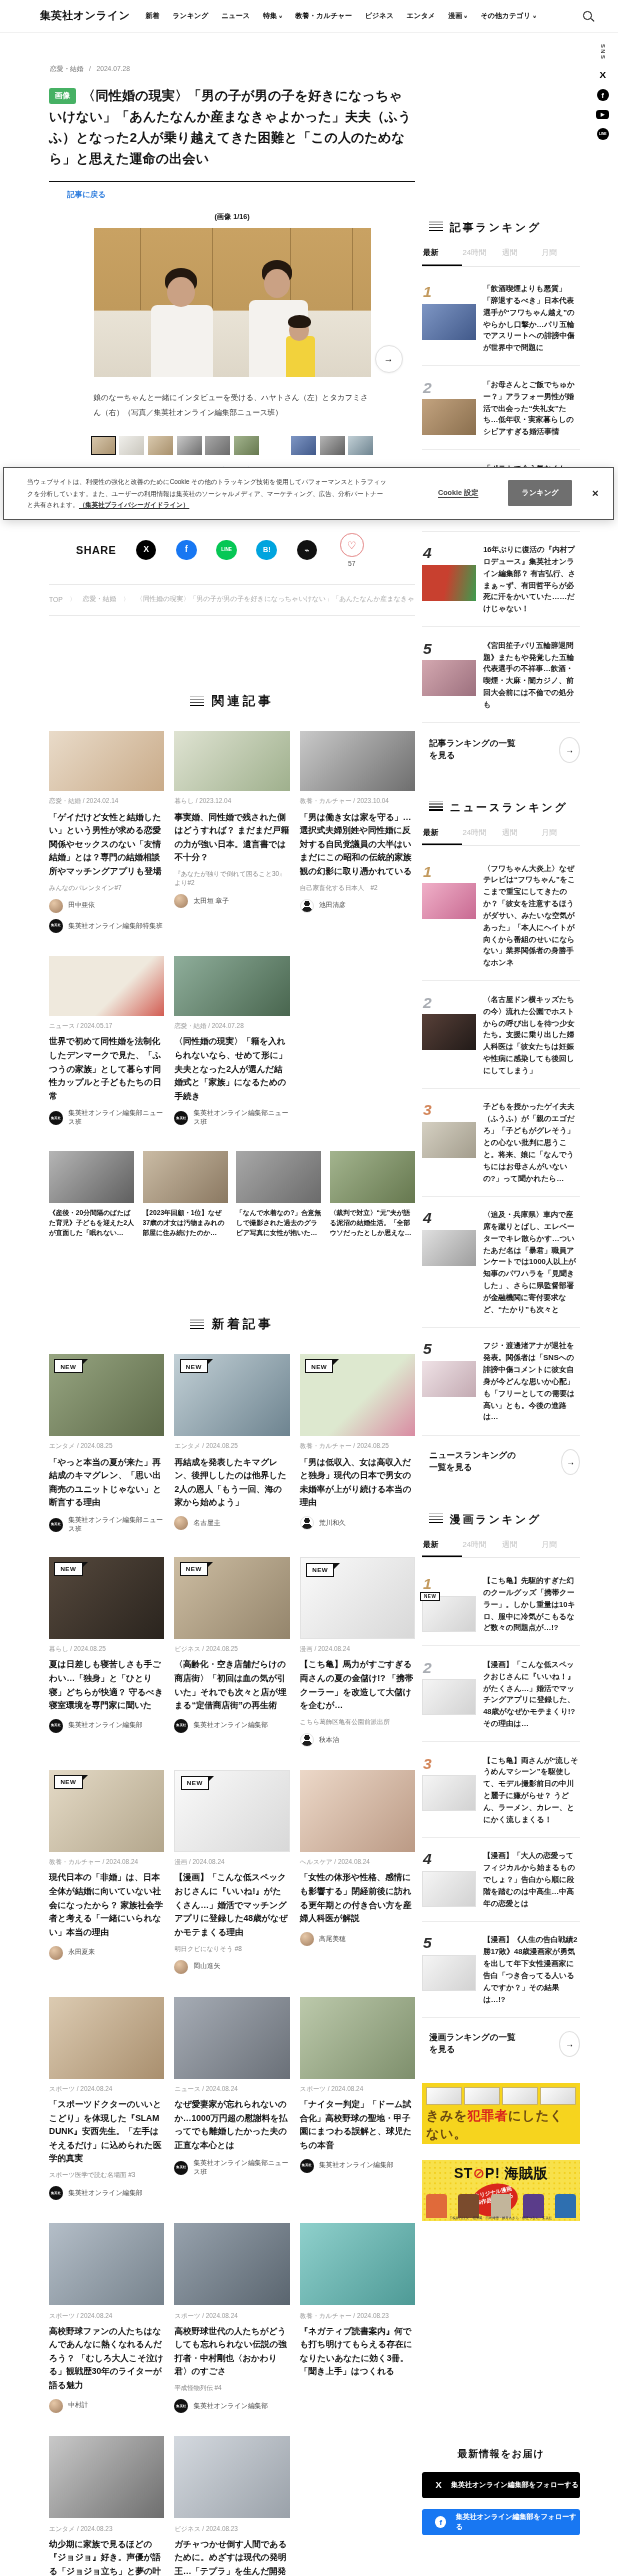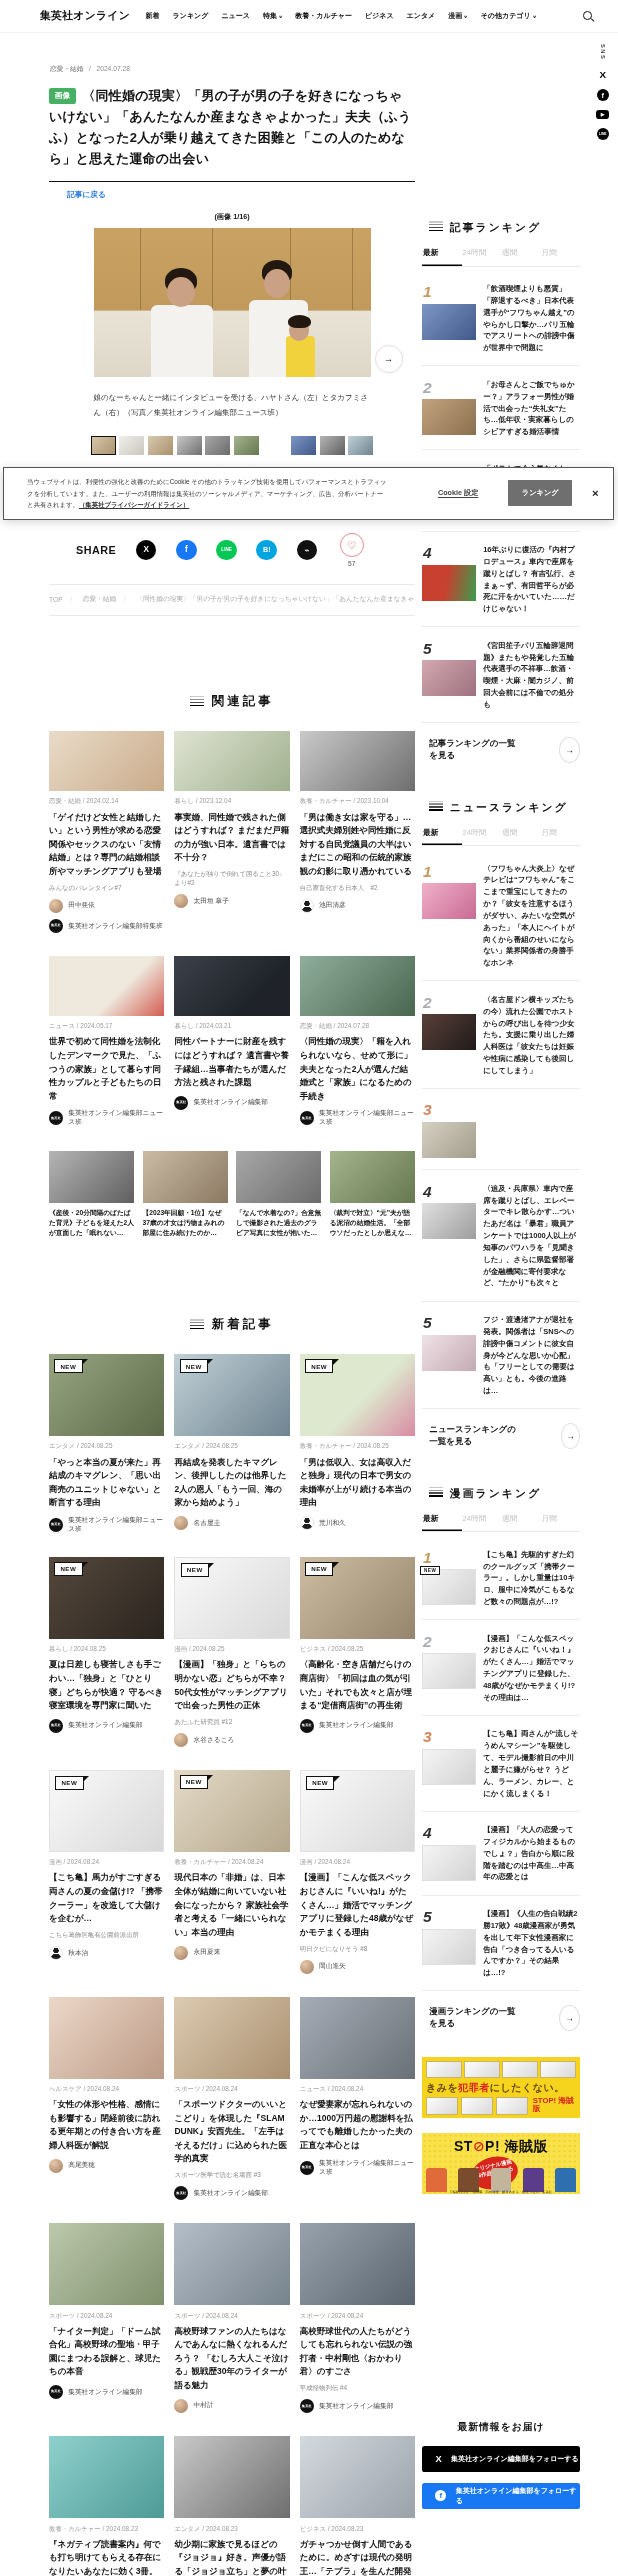--- a/index.html
+++ b/index.html
@@ -117,21 +117,21 @@
   .more-link{display:flex;align-items:center;justify-content:space-between;padding:13.4px 0 0 7.2px;cursor:pointer;gap:40px;}
   .more-link span{font-size:8.5px;font-weight:700;}
   .more-circle{width:24px;height:24px;border:0.5px solid #e0e0e0;border-radius:50%;display:flex;
       align-items:center;justify-content:center;font-size:8.2px;background:#fff;}
   .side-gap{height:38px;}
   
   .banner1{width:158px;height:61px;background:var(--banner-yellow);margin-top:26px;position:relative;
            overflow:hidden;cursor:pointer;padding:4.1px 4.1px;box-sizing:border-box;}
   .btiles{display:flex;gap:2.6px;}
   .btile{width:34px;height:15.5px;background:linear-gradient(135deg,#fdfdfd,#d9d9d9);border:0.5px solid #c9b46a;}
-  .b1-text{font-family:"Liberation Serif","DejaVu Serif",serif;font-size:10px;font-weight:700;
+  .b1-text{font-family:"Liberation Serif","DejaVu Serif",serif;font-size:13px;font-weight:700;
            color:#6b4a12;margin:2.6px 0 2.1px;letter-spacing:0.5px;}
   .b1-text .crime{color:#d9261c;}
   .b1-bottom{display:flex;gap:2.6px;}
   .b1-stop{font-size:7.7px;font-weight:800;color:#d9261c;line-height:1.1;margin-left:2.1px;}
   .banner2{width:158px;height:61px;margin-top:15.5px;position:relative;overflow:hidden;cursor:pointer;
       background:radial-gradient(circle,#f3cf1e 1px,transparent 1.3px) 0 0/5.2px 5.2px,#f8e14b;}
   .b2-stop{font-size:14px;font-weight:900;color:#111;text-align:center;margin-top:5.2px;letter-spacing:0.5px;}
   .b2-stop .no{color:#d9261c;}
   .b2-burst{position:absolute;left:49px;top:24px;width:47px;height:32px;background:#d9261c;border-radius:50%;
       transform:rotate(-12deg);color:#fff;font-size:5.4px;font-weight:800;display:flex;align-items:center;
@@ -377,29 +377,20 @@
       <div class="card">
         <div class="card-img ph-flags"></div>
         <div class="card-meta">ニュース  /  2024.05.17</div>
         <div class="card-title">世界で初めて同性婚を法制化したデンマークで見た、「ふつうの家族」として暮らす同性カップルと子どもたちの日常</div>
         <div class="author">
           <span class="avatar logo">集英社</span>
           <span class="author-name">集英社オンライン編集部ニュース班</span>
         </div>
       </div>
       <div class="card">
-        <div class="card-img ph-paper"></div>
-        <div class="card-meta">暮らし  /  2024.03.21</div>
-        <div class="card-title">同性パートナーに財産を残すにはどうすれば？ 遺言書や養子縁組…当事者たちが選んだ方法と残された課題</div>
-        <div class="author">
-          <span class="avatar logo">集英社</span>
-          <span class="author-name">集英社オンライン編集部</span>
-        </div>
-      </div>
-      <div class="card">
         <div class="card-img ph-waterfall"></div>
         <div class="card-meta">恋愛・結婚  /  2024.07.28</div>
         <div class="card-title">〈同性婚の現実〉「籍を入れられないなら、せめて形に」夫夫となった2人が選んだ結婚式と「家族」になるための手続き</div>
         <div class="author">
           <span class="avatar logo">集英社</span>
           <span class="author-name">集英社オンライン編集部ニュース班</span>
         </div>
       </div>
     </div>
   <div class="grid4" id="related-small-grid">
@@ -466,32 +457,20 @@
       </div>
       <div class="card">
         <div class="card-img ph-bedroom">
           <span class="new-badge">NEW</span>
         </div>
         <div class="card-meta">暮らし  /  2024.08.25</div>
         <div class="card-title">夏は日差しも寝苦しさも手ごわい…「独身」と「ひとり寝」どちらが快適？ 守るべき寝室環境を専門家に聞いた</div>
         <div class="author">
           <span class="avatar logo">集英社</span>
           <span class="author-name">集英社オンライン編集部</span>
-        </div>
-      </div>
-      <div class="card">
-        <div class="card-img ph-manga">
-          <span class="new-badge">NEW</span>
-        </div>
-        <div class="card-meta">漫画  /  2024.08.25</div>
-        <div class="card-title">【漫画】「独身」と「らちの明かない恋」どちらが不幸？ 50代女性がマッチングアプリで出会った男性の正体</div>
-        <div class="card-series">あたふた研究員 #12</div>
-        <div class="author">
-          <span class="avatar photo"></span>
-          <span class="author-name">水谷さるころ</span>
         </div>
       </div>
       <div class="card">
         <div class="card-img ph-shoppingst">
           <span class="new-badge">NEW</span>
         </div>
         <div class="card-meta">ビジネス  /  2024.08.25</div>
         <div class="card-title">〈高齢化・空き店舗だらけの商店街〉「初回は血の気が引いた」それでも次々と店が埋まる“定借商店街”の再生術</div>
         <div class="author">
           <span class="avatar logo">集英社</span>
@@ -644,21 +623,21 @@
         <div class="rk-num" style="color: rgb(211, 134, 90);">3</div>
         <div class="rk-thumb rt-3"></div>
       </div>
       <div class="rk-title">「ポテトで会う気なくした」日本の婚活デートでドン引きされた行動の数々…割り勘男性たちの本音とは</div>
     </div>
     <div class="rk-item">
       <div class="rk-left">
         <div class="rk-num" style="color: rgb(46, 46, 46);">4</div>
         <div class="rk-thumb rt-4"></div>
       </div>
-      <div class="rk-title">16年ぶりに復活の『内村プロデュース』車内で座席を蹴りとばし？ 有吉弘行、さまぁ～ず、有田哲平らが必死に汗をかいていた……だけじゃない！</div>
+      <div class="rk-title">16年ぶりに復活の『内村プロデュース』集英社オンライン編集部？ 有吉弘行、さまぁ～ず、有田哲平らが必死に汗をかいていた……だけじゃない！</div>
     </div>
     <div class="rk-item">
       <div class="rk-left">
         <div class="rk-num" style="color: rgb(46, 46, 46);">5</div>
         <div class="rk-thumb rt-5"></div>
       </div>
       <div class="rk-title">《宮田笙子パリ五輪辞退問題》またもや発覚した五輪代表選手の不祥事…飲酒・喫煙・大麻・闇カジノ、前回大会前には不倫での処分も</div>
     </div>
     <div class="more-link">
       <span>記事ランキングの一覧を見る</span>
@@ -692,20 +671,21 @@
         <div class="rk-num" style="color: rgb(169, 173, 179);">2</div>
         <div class="rk-thumb nt-2"></div>
       </div>
       <div class="rk-title">〈名古屋ドン横キッズたちの今〉流れた公園でホストからの呼び出しを待つ少女たち。支援に乗り出した婦人科医は「彼女たちは妊娠や性病に感染しても後回しにしてしまう」</div>
     </div>
     <div class="rk-item">
       <div class="rk-left">
         <div class="rk-num" style="color: rgb(211, 134, 90);">3</div>
         <div class="rk-thumb nt-3"></div>
       </div>
+      <div class="rk-title">子どもを授かったゲイ夫夫（ふうふ）が「親のエゴだろ」「子どもがグレそう」との心ない批判に思うこと。将来、娘に「なんでうちにはお母さんがいないの?」って聞かれたら…</div>
     </div>
     <div class="rk-item">
       <div class="rk-left">
         <div class="rk-num" style="color: rgb(46, 46, 46);">4</div>
         <div class="rk-thumb nt-4"></div>
       </div>
       <div class="rk-title">〈追及・兵庫県〉車内で座席を蹴りとばし、エレベーターでキレ散らかす…ついたあだ名は「暴君」職員アンケートでは1000人以上が知事のパワハラを「見聞きした」、さらに県監督部署が金融機関に寄付要求など、“たかり”も次々と</div>
     </div>
     <div class="rk-item">
       <div class="rk-left">

